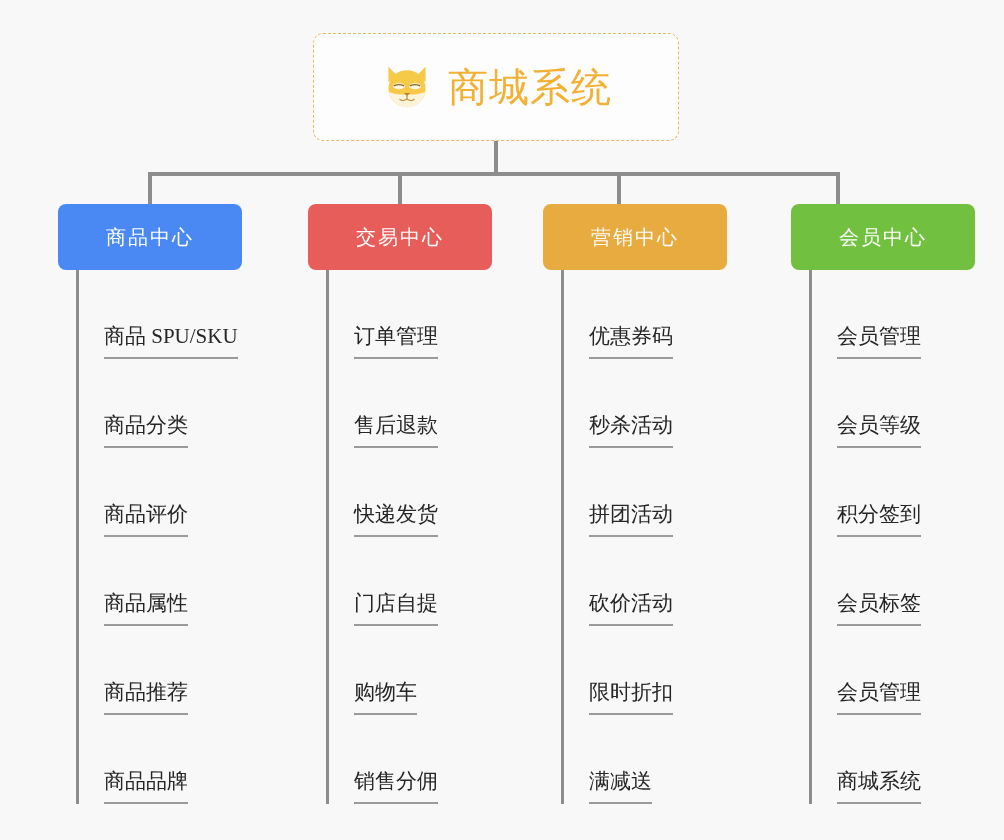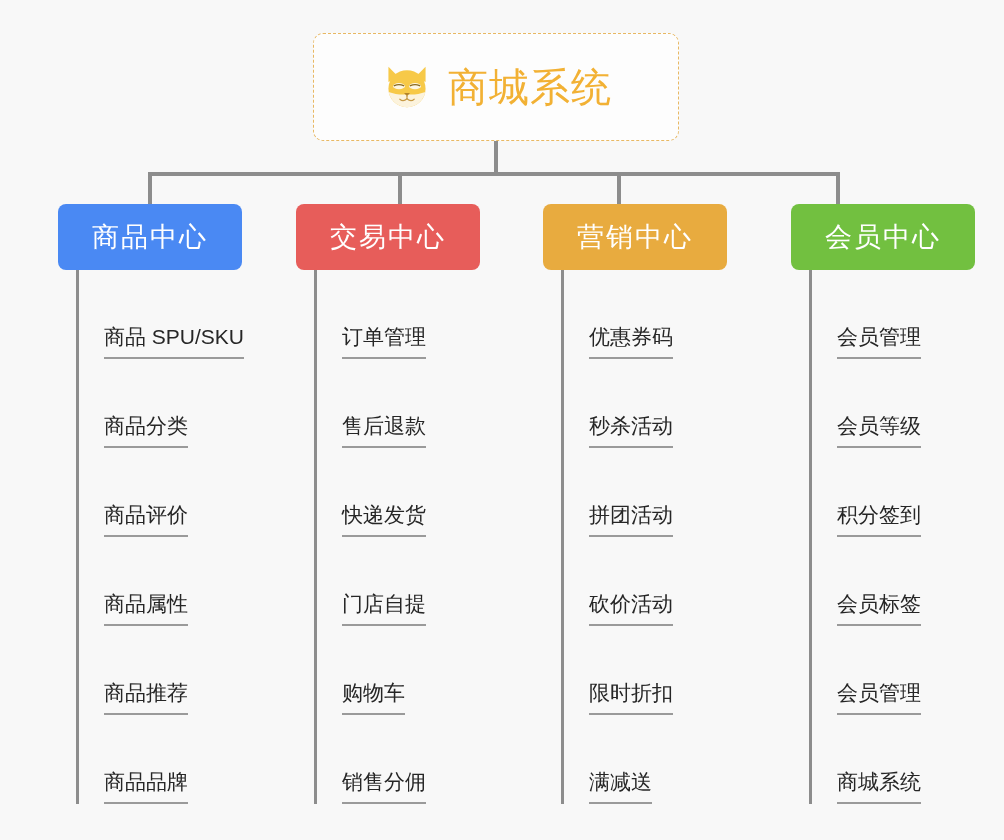--- a/index.html
+++ b/index.html
@@ -32,38 +32,39 @@
   .conn{position:absolute;background:#8d8d8d;}
   .conn-stem{left:494px;top:141px;width:4px;height:35px;}
   .conn-bus{left:148px;top:172px;width:692px;height:4px;}
   .conn-drop{top:172px;width:4px;height:32px;}
 
   
   .column{position:absolute;top:204px;}
   .cat-box{
     height:66px;border-radius:8px;
     display:flex;align-items:center;justify-content:center;
-    color:#ffffff;font-size:27px;letter-spacing:2px;
+    color:#ffffff;font-size:20px;letter-spacing:2px;
     box-sizing:border-box;
   }
   .leaf-list{position:relative;margin-top:0;padding-top:0;}
   .spine{position:absolute;left:18px;top:0;width:3px;background:#8d8d8d;}
   .leaf{
     position:relative;height:89px;
     display:flex;align-items:flex-end;
     box-sizing:border-box;
   }
   .leaf-label{
     display:inline-block;
     margin-left:46px;
     font-size:21px;color:#262626;
     white-space:nowrap;
     padding-bottom:9px;
     border-bottom:2px solid #9a9a9a;
     line-height:1.1;
+    font-family:Liberation Serif, serif;
   }
 </style>
 </head>
 <body style="background: rgb(248, 248, 248);">
 
 <div id="mindmap">
 
   <div class="root-node" style="background: rgb(253, 253, 253); border-color: rgb(232, 184, 99);">
     <div class="root-inner">
       <svg class="shiba" viewBox="0 0 64 64">
@@ -110,21 +111,21 @@
             <span class="leaf-label">商品属性</span>
           </div>
           <div class="leaf">
             <span class="leaf-label">商品推荐</span>
           </div>
           <div class="leaf">
             <span class="leaf-label">商品品牌</span>
           </div>
         </div>
       </div>
-      <div class="column" style="left: 296px; width: 184px;">
+      <div class="column" style="left: 308px; width: 184px;">
         <div class="cat-box" style="background: rgb(231, 93, 90); width: 184px;">交易中心</div>
         <div class="leaf-list">
           <div class="spine" style="background: rgb(141, 141, 141); height: 534px;"></div>
           <div class="leaf">
             <span class="leaf-label">订单管理</span>
           </div>
           <div class="leaf">
             <span class="leaf-label">售后退款</span>
           </div>
           <div class="leaf">

